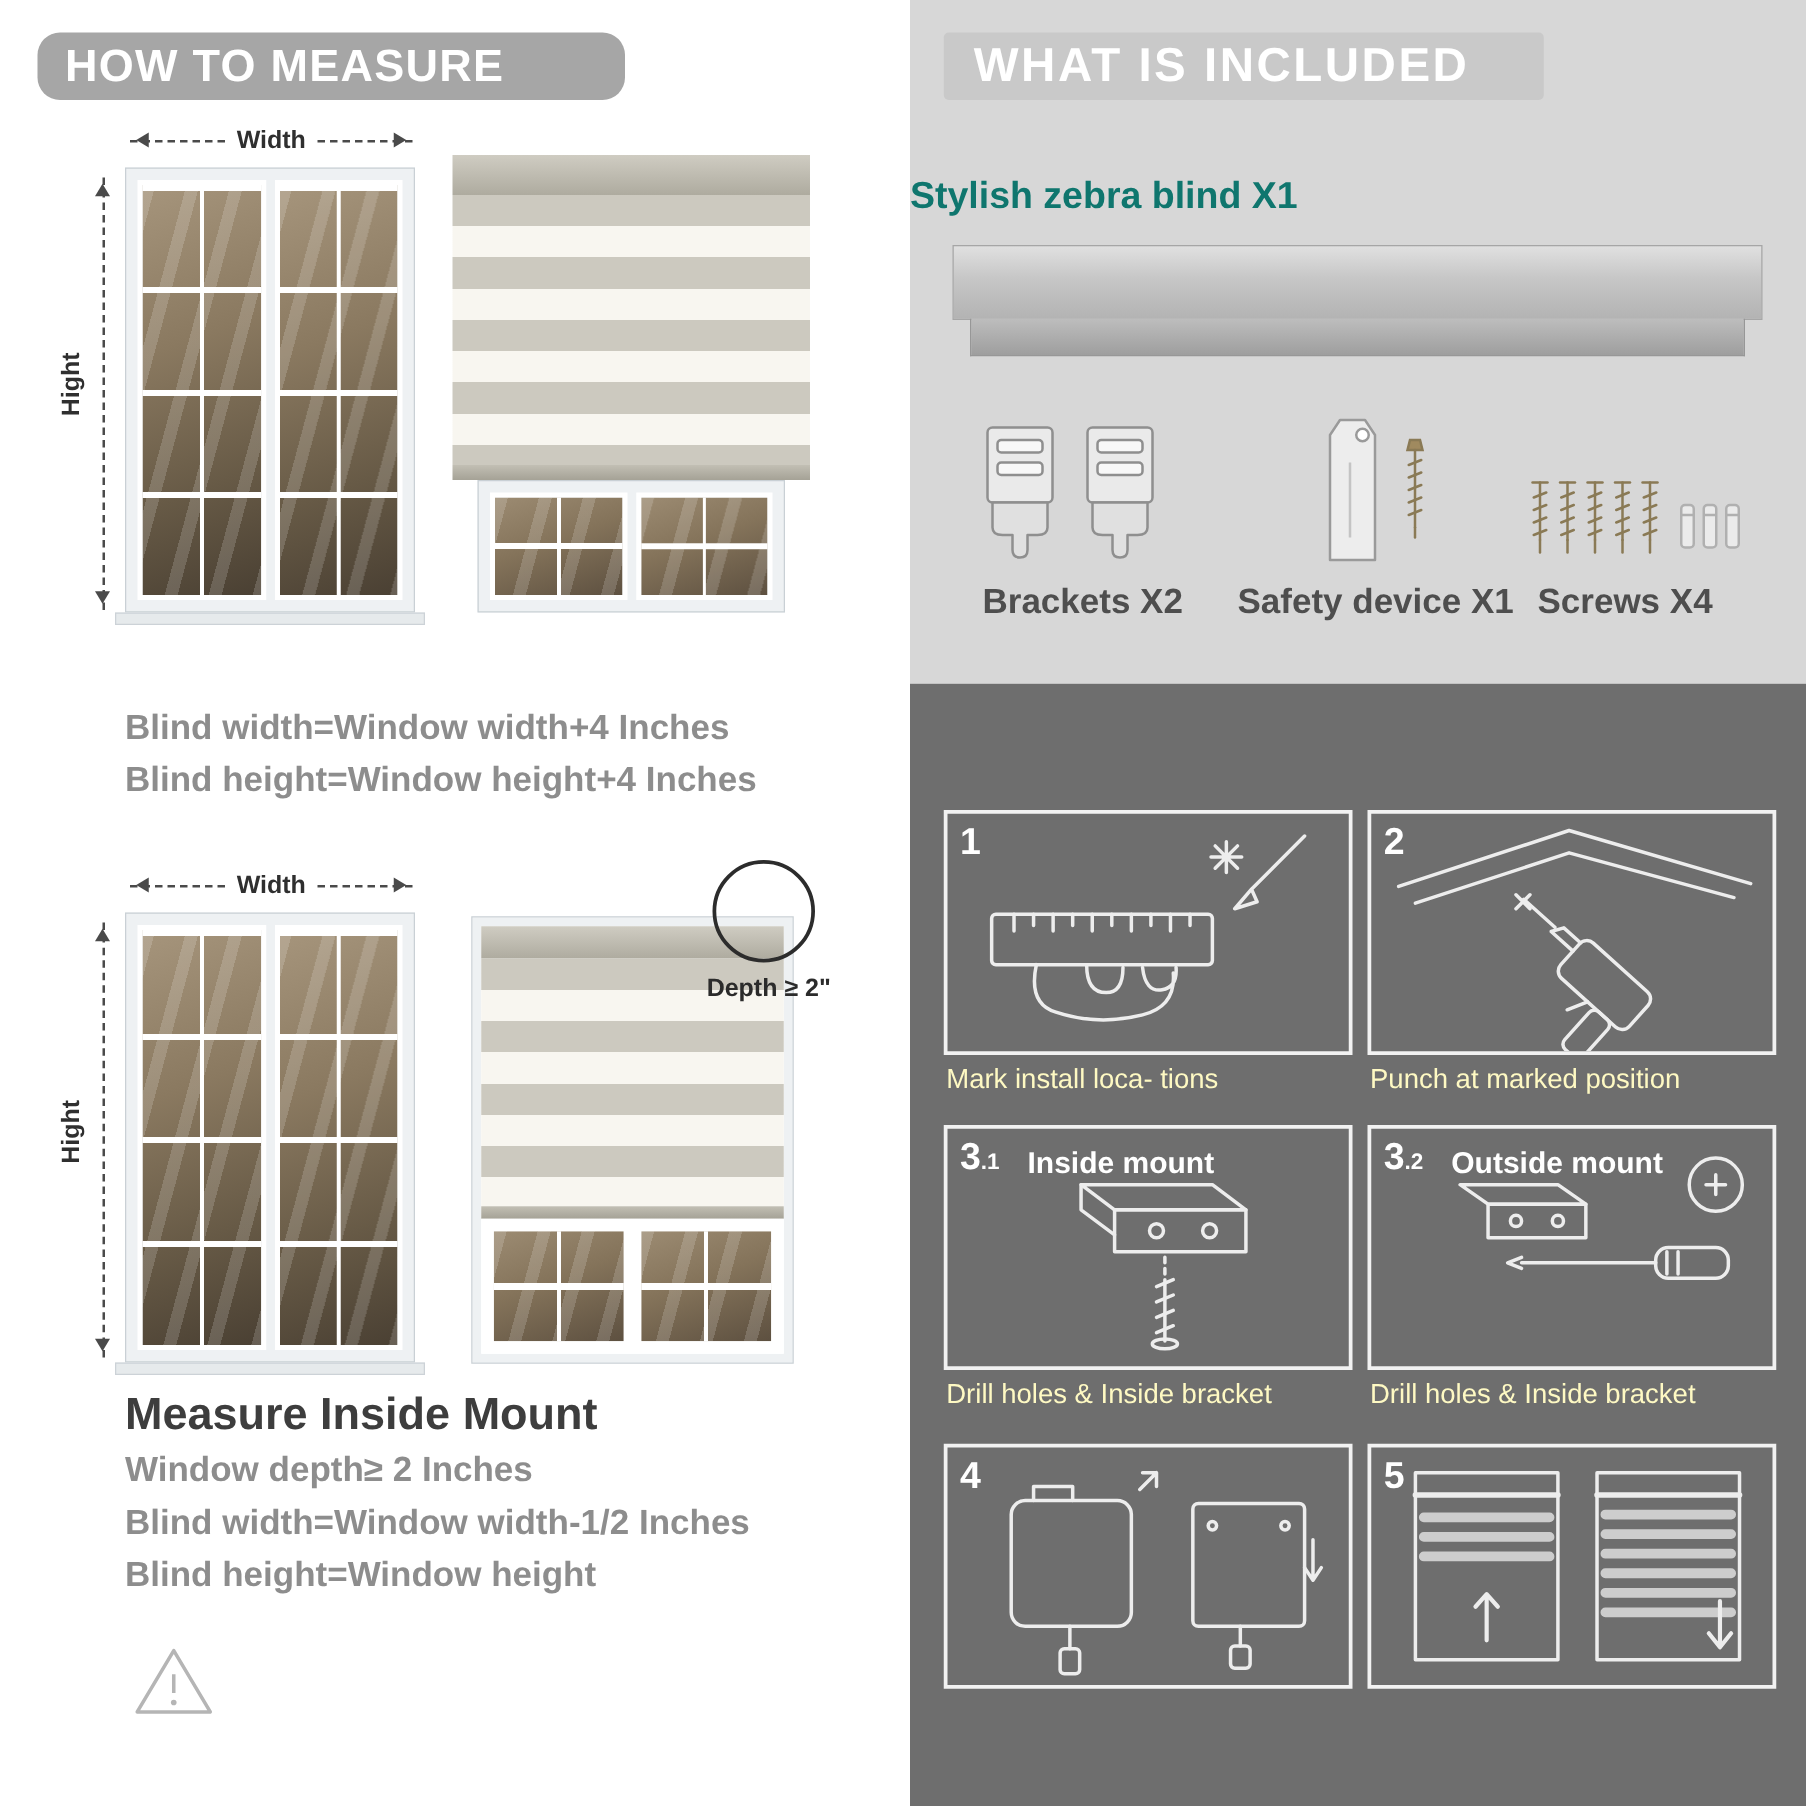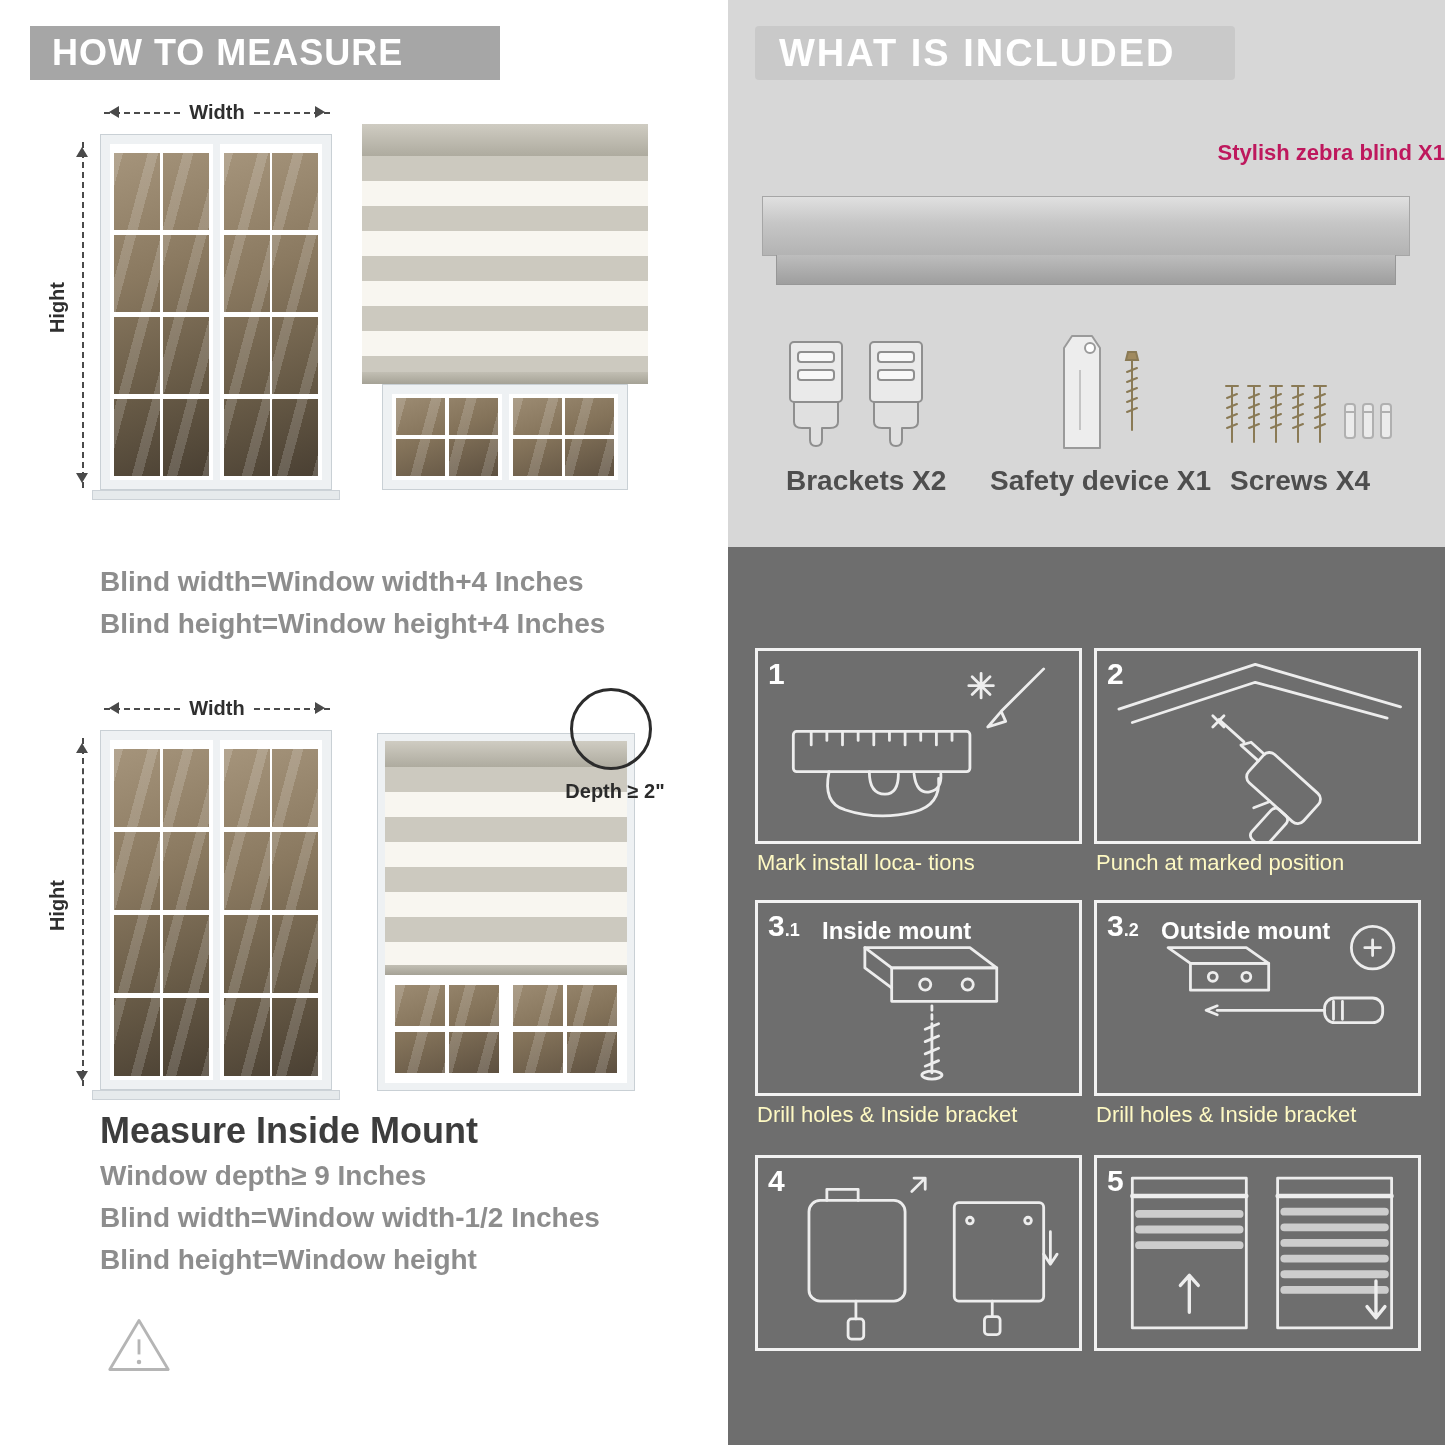--- a/index.html
+++ b/index.html
@@ -2,21 +2,21 @@
 <html><head>
 <meta charset="utf-8">
 <style>
   html,body{margin:0;padding:0}
   *{box-sizing:border-box}
   .page{position:relative;width:1445px;height:1445px;background:#fff;font-family:"Liberation Sans",sans-serif;overflow:hidden}
   .abs{position:absolute}
 
   
   .h-box{display:flex;align-items:center;font-weight:bold;color:#fff}
-  #howto-header{left:30px;top:26px;width:470px;height:54px;background:#a6a6a6;border-radius:0;font-size:36px;padding-left:22px;letter-spacing:1px}
+  #howto-header{left:30px;top:26px;width:470px;height:54px;background:#a6a6a6;border-radius:18px;font-size:36px;padding-left:22px;letter-spacing:1px}
   #included-header{left:27px;top:26px;width:480px;height:54px;background:#c9c9c9;border-radius:4px;font-size:38px;padding-left:24px;letter-spacing:2px}
   #mount-header{left:27px;top:18px;width:566px;height:58px;background:#fff;color:#3a3a3a;font-size:40px;padding-left:16px;letter-spacing:1px;border-radius:4px}
 
   .sec-title{font-size:36px;font-weight:bold;color:#3d3d3d;white-space:nowrap}
   .sec-line{font-size:28px;font-weight:bold;color:#8d8d8d;white-space:nowrap}
 
   
   .h-arrow{border-top:2px dashed #4a4a4a}
   .h-arrow::before{content:"";position:absolute;left:-1px;top:-8px;border:6px solid transparent;border-right:10px solid #4a4a4a}
   .h-arrow::after{content:"";position:absolute;right:-1px;top:-8px;border:6px solid transparent;border-left:10px solid #4a4a4a}
@@ -48,21 +48,21 @@
 
   #depth-circle{width:82px;height:82px;border:3px solid #2c2c2c;border-radius:50%}
   #depth-label{font-size:20px;font-weight:bold;color:#2b2b2b;width:110px;text-align:center}
 
   #note-text{width:452px;font-size:22px;font-weight:bold;color:#9c9c9c;line-height:30px}
 
   
   #right-top{left:728px;top:0;width:717px;height:547px;background:#d7d7d7}
   #right-bottom{left:728px;top:547px;width:717px;height:898px;background:#6e6e6e}
 
-  #blind-label{left:0;top:140px;width:100%;text-align:right;font-size:22px;font-weight:bold;color:#be185d}
+  #blind-label{left:0;top:140px;width:100%;text-align:left;font-size:30px;font-weight:bold;color:#0f766e}
   #rail-top{left:34px;top:196px;width:648px;height:60px;background:linear-gradient(180deg,#e0e0e0 0%,#c6c6c6 45%,#b3b3b3 100%);border:1px solid #a6a6a6}
   #rail-bottom{left:48px;top:255px;width:620px;height:30px;background:linear-gradient(180deg,#bdbdbd,#9e9e9e);border:1px solid #979797;border-top:none}
   .item-label{font-size:28px;font-weight:bold;color:#4e4e4e;white-space:nowrap}
 
   .panel{position:absolute;width:327px;height:196px;border:3px solid #f2f2f2}
   .panel svg{position:absolute;left:0;top:0;width:100%;height:100%}
   .panel .num{position:absolute;top:6px;left:10px;color:#fff;font-size:30px;font-weight:bold;z-index:2}
   .panel .num .sub{font-size:18px}
   .panel .inlabel{position:absolute;top:14px;left:64px;color:#fff;font-size:24px;font-weight:bold;z-index:2}
   .caption{position:absolute;color:#fef9c3;font-size:22px;font-weight:normal;width:340px;white-space:nowrap}
@@ -121,21 +121,21 @@
       <div class="bottomrail" style="height:10px"></div>
       <div style="height:108px;display:flex;gap:6px;padding:6px;background:#fff">
         <div class="pane-area rows2"></div>
         <div class="pane-area rows2"></div>
       </div>
     </div>
     <div class="abs" id="depth-circle" style="left:570px;top:688px"></div>
     <div class="abs" id="depth-label" style="left:560px;top:780px">Depth ≥ 2"</div>
 
     <div class="abs sec-title" style="left:100px;top:1110px">Measure Inside Mount</div>
-    <div class="abs sec-line" style="left:100px;top:1160px">Window depth≥ 9 Inches</div>
+    <div class="abs sec-line" style="left:100px;top:1160px">Window depth≥ 2 Inches</div>
     <div class="abs sec-line" style="left:100px;top:1202px">Blind width=Window width-1/2 Inches</div>
     <div class="abs sec-line" style="left:100px;top:1244px">Blind height=Window height</div>
 
     <svg class="abs" style="left:106px;top:1314px" width="66" height="62" viewBox="0 0 70 64">
       <g fill="none" stroke="#b5b5b5" stroke-width="3" stroke-linejoin="round">
         <path d="M35 6 L66 58 H4 Z"></path>
         <path d="M35 26 v16"></path>
         <circle cx="35" cy="50" r="2.4" fill="#b5b5b5" stroke="none"></circle>
       </g>
     </svg>

